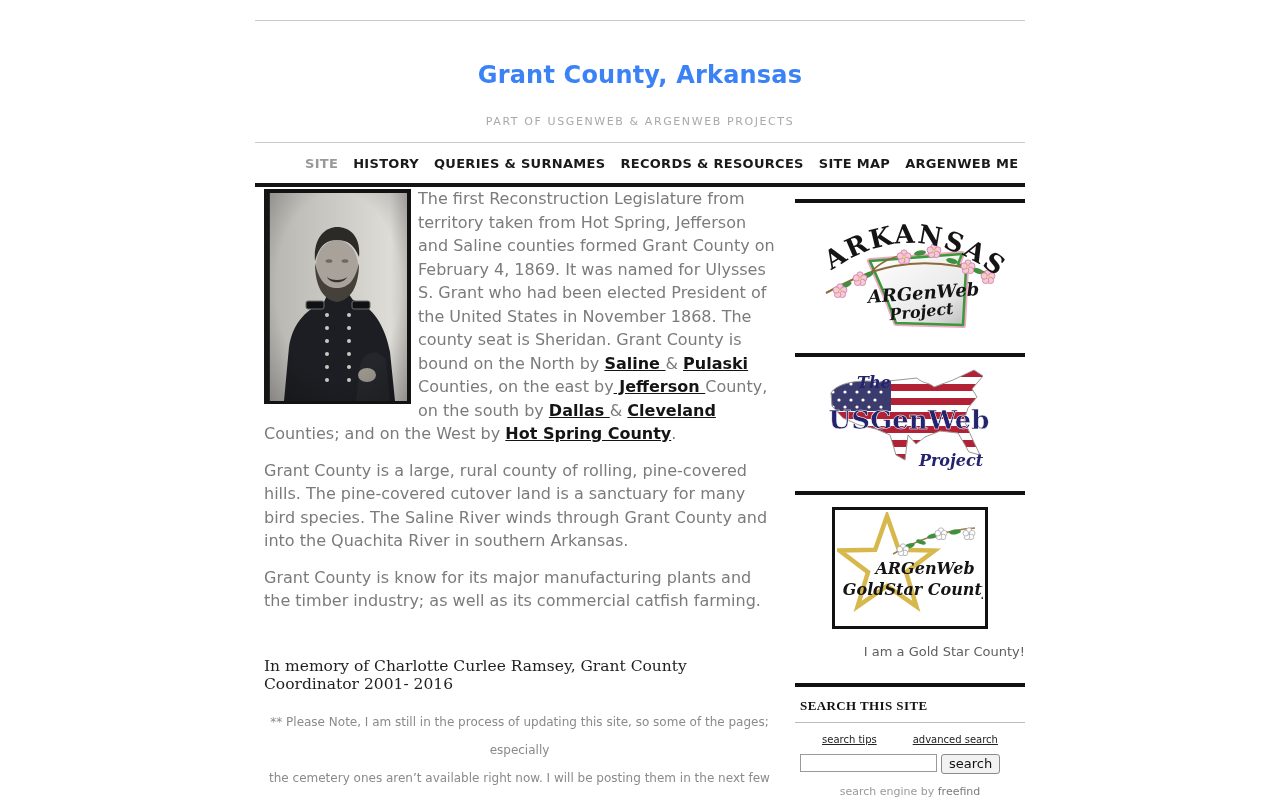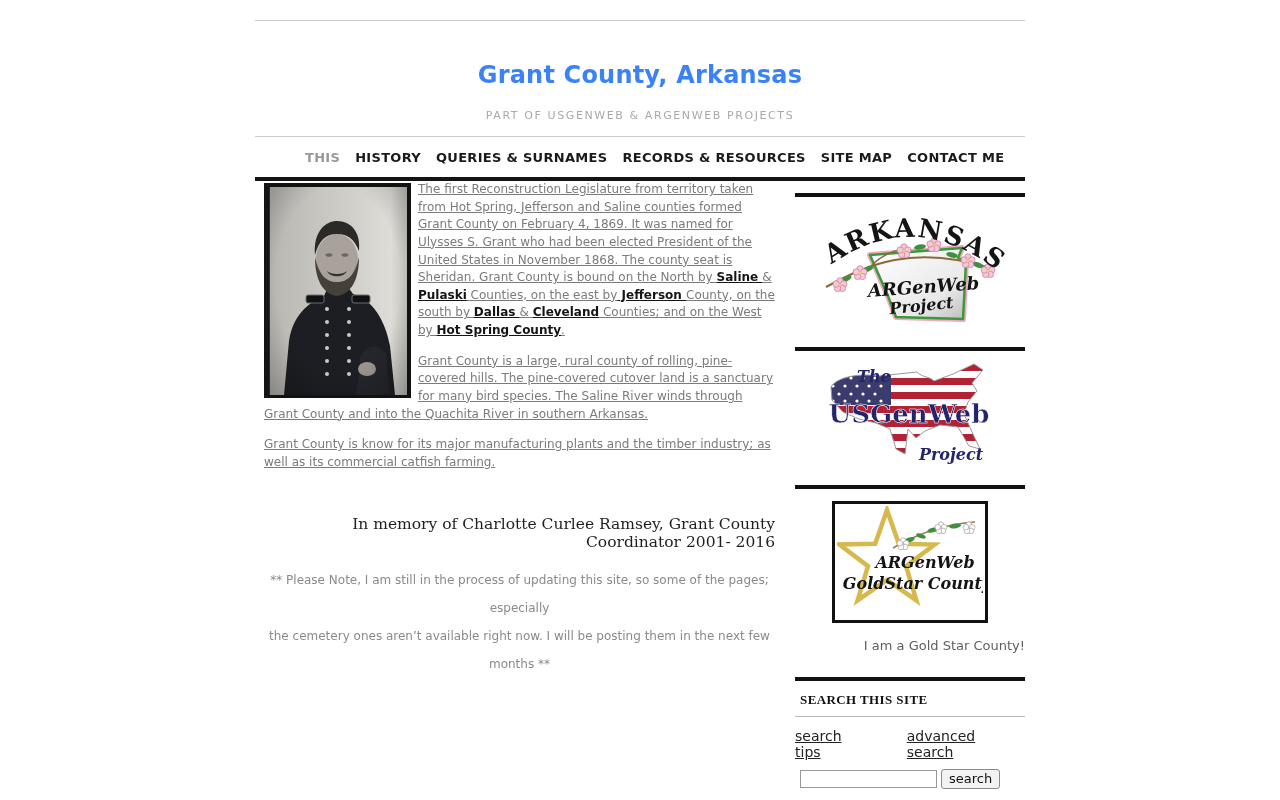--- a/index.html
+++ b/index.html
@@ -4,78 +4,78 @@
 <style>
   * { box-sizing: border-box; }
   html, body { margin: 0; padding: 0; background: #ffffff; }
   body { font-family: "DejaVu Sans", "Liberation Sans", sans-serif; width: 1280px; height: 800px; overflow: hidden; }
   .page { width: 770px; margin: 0 auto; padding-top: 20px; }
   .top-rule { border-top: 1px solid #c9c9c9; height: 0; }
 
   
   .site-header { text-align: center; padding: 40px 0 14px; }
   .site-title { font-size: 24px; font-weight: bold; color: #3b82f6; letter-spacing: 0.2px; }
-  .site-subtitle { font-size: 11px; color: #a9a9a9; letter-spacing: 1.6px; margin-top: 20px; }
+  .site-subtitle { font-size: 11px; color: #a9a9a9; letter-spacing: 1.6px; margin-top: 26px; }
 
   
   .nav-wrap { border-top: 1px solid #cccccc; border-bottom: 4px solid #141414; }
   .nav { display: flex; gap: 15px; padding: 13px 0 12px 50px; }
   .nav a { font-size: 13px; font-weight: bold; color: #1a1a1a; text-decoration: none; letter-spacing: 0.3px; white-space: nowrap; }
   .nav a.active { color: #999999; }
 
   
   .columns { display: flex; }
   .main-col { width: 520px; padding-left: 9px; }
   .side-col { width: 230px; margin-left: auto; padding-top: 12px; }
 
   
   h1.welcome { font-size: 20px; font-weight: bold; color: #161616; margin: 30px 0 19px; }
-  .article { font-size: 12px; color: #7b7b7b; line-height: 1.47; text-decoration: underline; }
+  .article { font-size: 16px; color: #7b7b7b; line-height: 1.47; }
   .article p { margin: 0 0 13px; }
   .portrait { float: left; margin: 2px 7px 6px 0; }
   a.body-link { color: #141414; font-weight: bold; text-decoration: underline; }
-  .memorial { font-family: "DejaVu Serif", "Liberation Serif", serif; font-size: 15.5px; color: #1f1f1f; text-align: right; margin: 44px 0 0; clear: both; }
+  .memorial { font-family: "DejaVu Serif", "Liberation Serif", serif; font-size: 15.5px; color: #1f1f1f; text-align: left; margin: 44px 0 0; clear: both; }
   .note-line { color: #8a8a8a; font-size: 12px; text-align: center; line-height: 28px; }
   .note-block { margin-top: 15px; }
 
   
   .bar { height: 4px; background: #111111; }
   .logo-block { text-align: center; padding: 6px 0; }
   .goldstar-box { width: 156px; margin: 12px auto 0; border: 3px solid #111111; background: #ffffff; padding: 2px 0; text-align: center; }
   .goldstar-caption { font-size: 13px; color: #5f5f5f; margin: 15px 0 24px 5px; text-align: right; }
   .search-section { padding: 0 0 4px; }
   .search-heading { font-weight: bold; font-size: 13px; color: #111111; letter-spacing: 0.4px; margin: 11px 0 8px 5px; font-family: Liberation Serif, serif; }
   .thin-rule { border-top: 1px solid #bbbbbb; height: 0; }
-  .search-links { display: flex; justify-content: center; gap: 36px; margin-top: 11px; font-size: 14px; }
+  .search-links { display: flex; justify-content: center; gap: 36px; margin-top: 11px; font-size: 10px; }
   .search-links a { color: #222222; text-decoration: underline; }
-  .search-row { display: flex; align-items: center; margin: 9px 0 0 5px; }
+  .search-row { display: flex; margin: 9px 0 0 5px; }
   .search-input { width: 137px; height: 18px; border: 1px solid #999999; background: #ffffff; font-size: 12px; padding: 1px 3px; }
   .search-button { margin-left: 4px; font-size: 13px; font-family: "DejaVu Sans", sans-serif; color: #111111; background: #f2f2f2; border: 1px solid #8a8a8a; border-radius: 3px; padding: 1px 7px 2px; }
   .engine-credit { text-align: center; font-size: 11px; color: #9a9a9a; margin: 11px 0 22px; }
   .engine-credit .freefind { color: #7c7c7c; text-decoration: none; }
 </style>
 </head>
 <body>
 
 <div class="page">
   <div class="top-rule"></div>
 
   <header class="site-header">
     <div class="site-title">Grant County, Arkansas</div>
     <div class="site-subtitle">PART OF USGENWEB &amp; ARGENWEB PROJECTS</div>
   </header>
 
   <div class="nav-wrap">
     <nav class="nav">
-      <a href="#" class="active">THIS</a>
+      <a href="#" class="active">SITE</a>
       <a href="#">HISTORY</a>
       <a href="#">QUERIES &amp; SURNAMES</a>
       <a href="#">RECORDS &amp; RESOURCES</a>
       <a href="#">SITE MAP</a>
-      <a href="#">CONTACT ME</a>
+      <a href="#">ARGENWEB ME</a>
     </nav>
   </div>
 
   <div class="columns">
 
     <main class="main-col">
 
       <div class="article">
 
         <svg class="portrait" width="147" height="215" viewBox="0 0 147 215">
@@ -339,19 +339,19 @@
         <div class="search-heading">SEARCH THIS SITE</div>
         <div class="thin-rule"></div>
         <div class="search-links">
           <a href="#">search tips</a>
           <a href="#">advanced search</a>
         </div>
         <div class="search-row">
           <input type="text" class="search-input" value="" style="">
           <button class="search-button">search</button>
         </div>
-        <div class="engine-credit"><span>search engine by </span><a href="#" class="freefind">elected</a></div>
+        <div class="engine-credit"><span>search engine by </span><a href="#" class="freefind">freefind</a></div>
       </div>
 
     </aside>
 
   </div>
 </div>
 
 </body></html>

